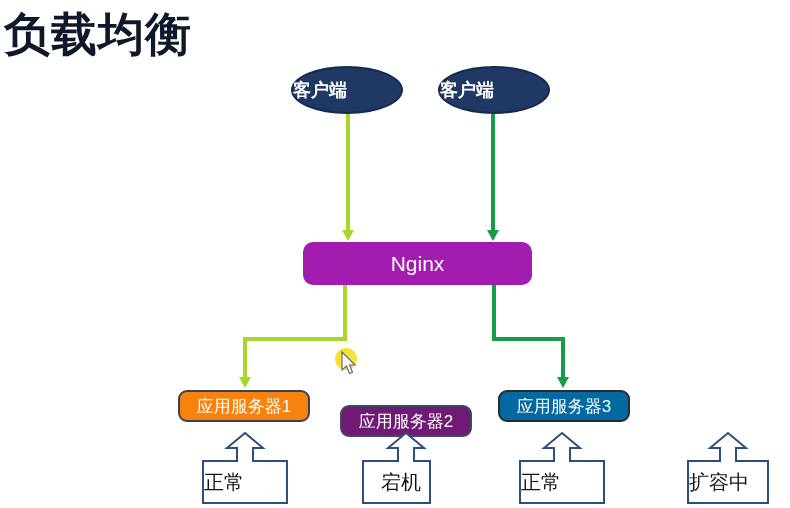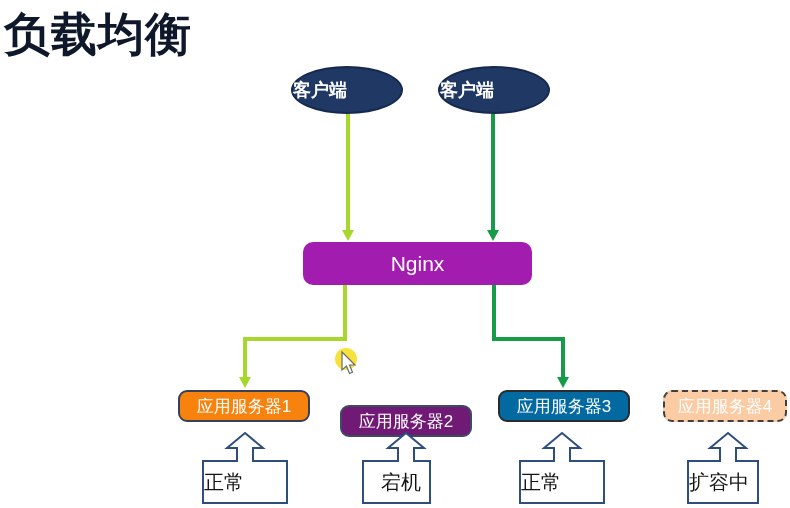--- a/index.html
+++ b/index.html
@@ -17,21 +17,21 @@
           justify-content:center;color:#fff;font-size:17px;}
   .srv1{left:178px;background:#F7820D;border:2px solid #37415A;}
   .srv2{left:340px;background:#701a75;border:2px solid #3C4A63;margin-top:15px;}
   .srv3{left:498px;background:#0369a1;border:2.5px solid #2B2B2B;}
   .srv4{left:663px;width:124px;background:#FBCBA4;border:2px dashed #3F3F3F;}
   .status{top:460px;height:44px;background:#fff;border:2px solid #2E4E7E;display:flex;
           align-items:center;justify-content:flex-start;color:#141414;font-size:20px;}
   .st1{left:202px;width:86px;}
   .st2{left:362px;width:69px;padding-left:17px;}
   .st3{left:519px;width:86px;}
-  .st4{left:687px;width:72px;}
+  .st4{left:687px;width:82px;}
   .overlay{left:0;top:0;width:790px;height:508px;pointer-events:none;}
 </style>
 </head>
 <body>
 
 <div class="stage">
 
   <div class="abs page-title">负载均衡</div>
 
   <div class="abs client client1">
@@ -46,23 +46,20 @@
   </div>
 
   <div class="abs server srv1">
     <span>应用服务器1</span>
   </div>
   <div class="abs server srv2">
     <span>应用服务器2</span>
   </div>
   <div class="abs server srv3">
     <span>应用服务器3</span>
-  </div>
-  <div class="abs server srv4">
-    <span>应用服务器4</span>
   </div>
 
   <div class="abs status st1">
     <span>正常</span>
   </div>
   <div class="abs status st2">
     <span>宕机</span>
   </div>
   <div class="abs status st3">
     <span>正常</span>

